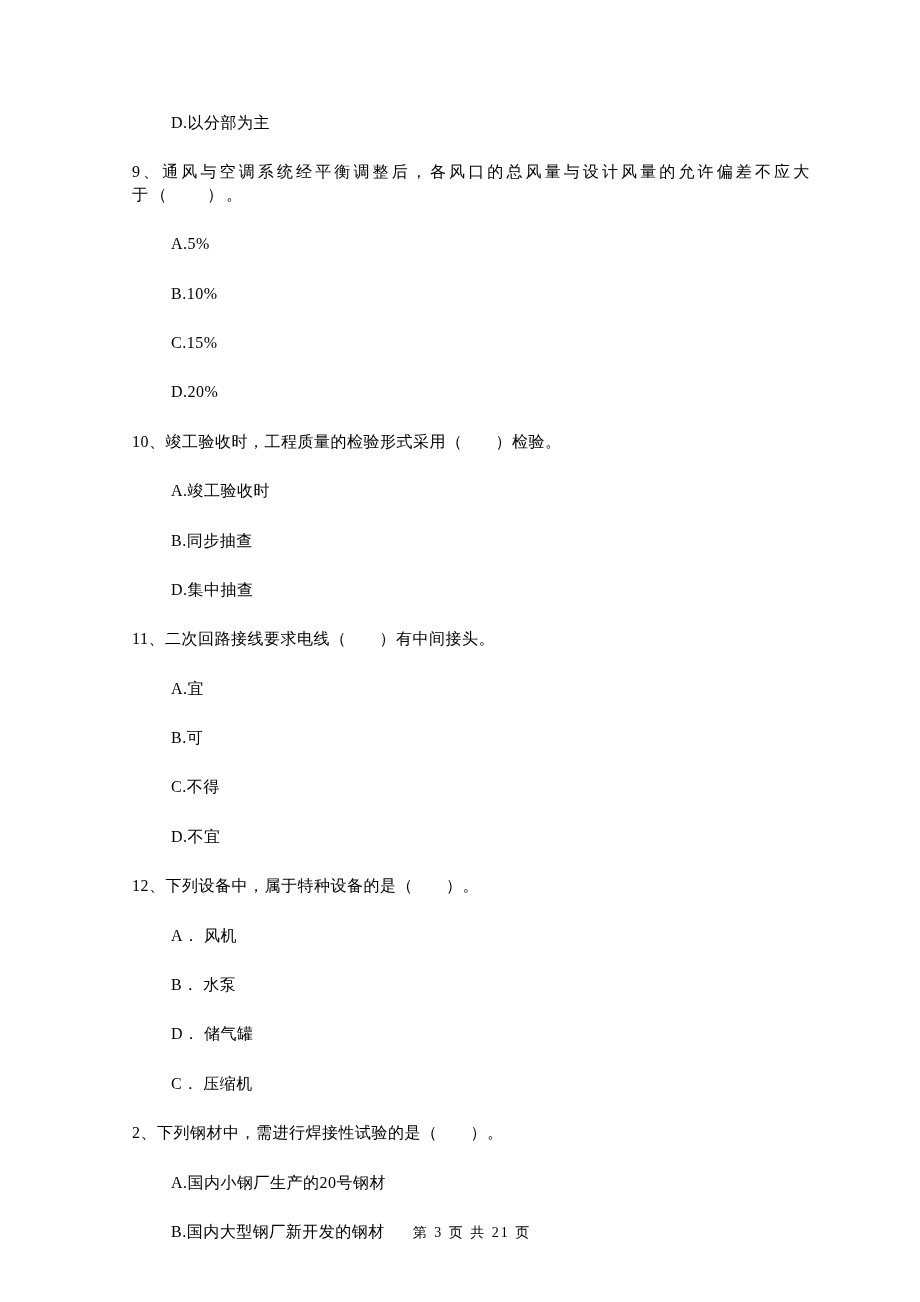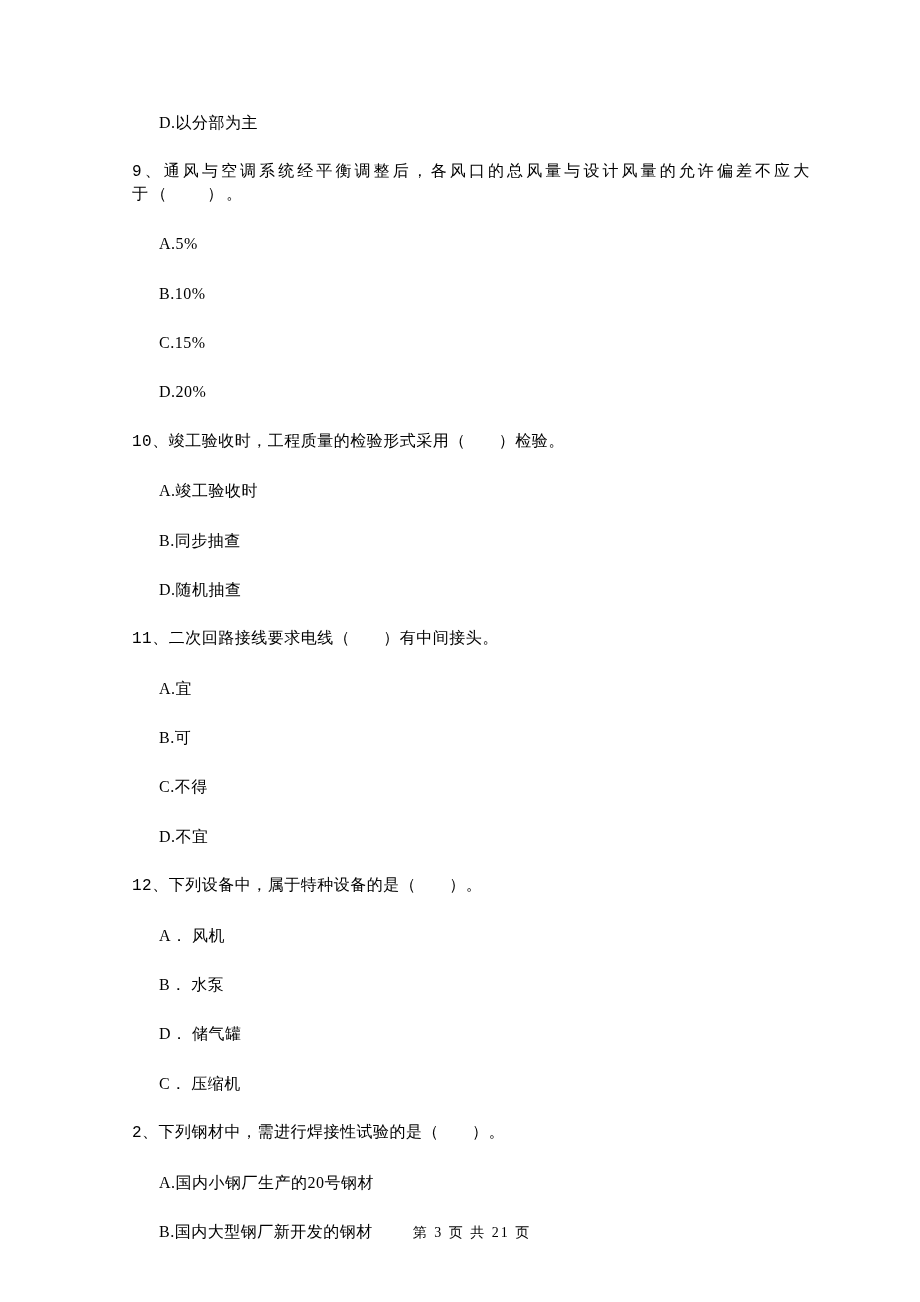--- a/index.html
+++ b/index.html
@@ -25,25 +25,24 @@
   .option, .question, .sub-option {
     font-size: 16px;
     line-height: 1.4;
     letter-spacing: 0.5px;
   }
   .question {
     margin-top: 27px;
     margin-left: 0;
     text-align: justify;
     text-justify: inter-ideograph;
-    font-family: Liberation Mono, monospace;
   }
   .option {
     margin-top: 27px;
-    margin-left: 27px;
+    margin-left: 39px;
   }
   .footer {
     position: absolute;
     bottom: 60px;
     width: 920px;
     left: 12px;
     text-align: center;
     font-size: 14px;
     letter-spacing: 2px;
   }
@@ -58,21 +57,21 @@
 
   <div class="question q9">9、通风与空调系统经平衡调整后，各风口的总风量与设计风量的允许偏差不应大于（　　）。</div>
   <div class="option">A.5%</div>
   <div class="option">B.10%</div>
   <div class="option">C.15%</div>
   <div class="option">D.20%</div>
 
   <div class="question">10、竣工验收时，工程质量的检验形式采用（　　）检验。</div>
   <div class="option">A.竣工验收时</div>
   <div class="option">B.同步抽查</div>
-  <div class="option">D.随机抽查</div>
+  <div class="option">D.集中抽查</div>
 
   <div class="question">11、二次回路接线要求电线（　　）有中间接头。</div>
   <div class="option">A.宜</div>
   <div class="option">B.可</div>
   <div class="option">C.不得</div>
   <div class="option">D.不宜</div>
 
   <div class="question">12、下列设备中，属于特种设备的是（　　）。</div>
   <div class="option">A． 风机</div>
   <div class="option">B． 水泵</div>

